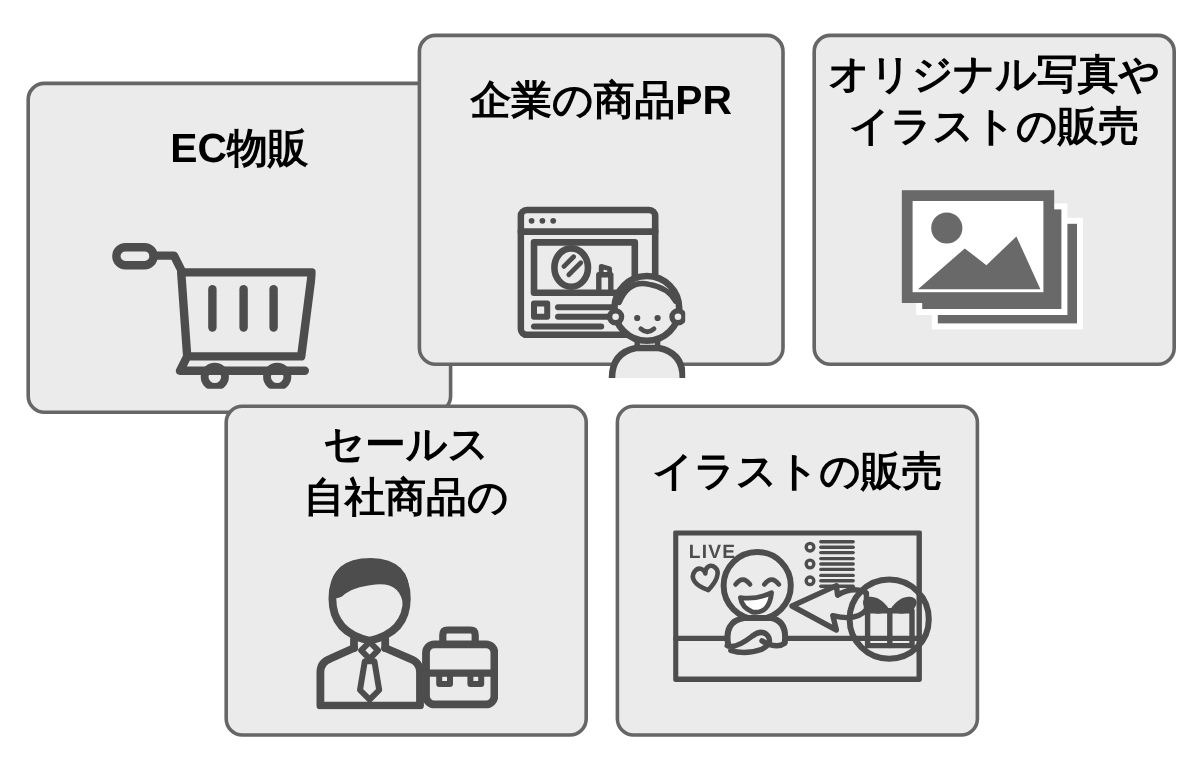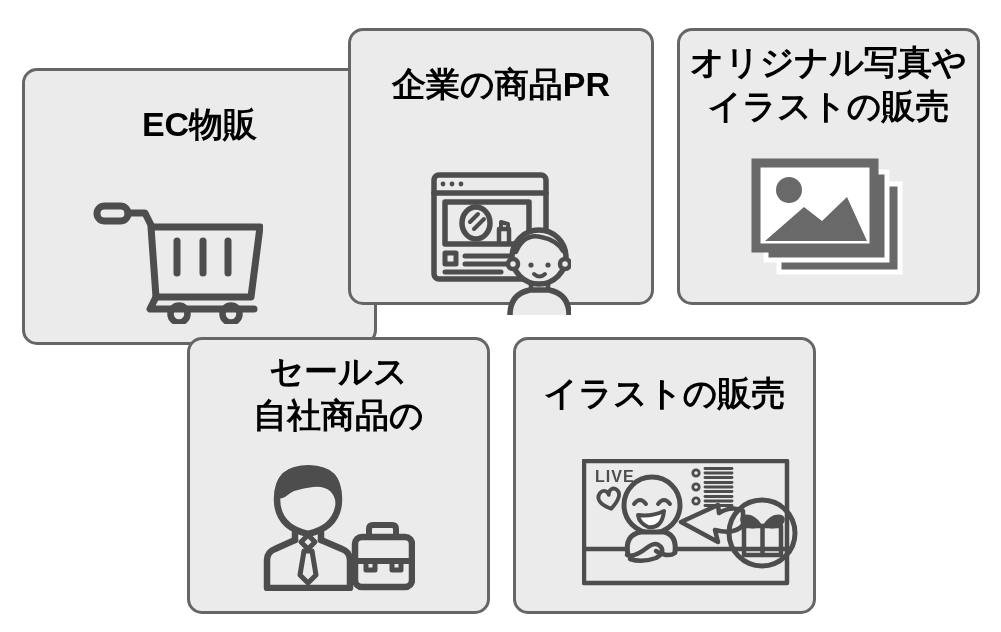--- a/index.html
+++ b/index.html
@@ -19,21 +19,21 @@
   .c5{left:513px;top:337px;width:303px;height:277px;}
   .card-title{
     min-height:98px;display:flex;flex-direction:column;
     align-items:center;justify-content:center;
     font-size:34px;font-weight:900;color:#000000;
     line-height:1.3;text-align:center;padding-top:4px;
   }
   .card-icon{flex:1;display:flex;align-items:center;justify-content:center;}
   .c1 .card-icon svg{margin-right:44px;margin-top:6px;}
   .c2 .card-icon{align-items:flex-end;padding-bottom:8px;}
-  .c5 .card-icon{align-items:center;justify-content:flex-end;padding-right:15px;padding-bottom:6px;}
+  .c5 .card-icon{align-items:flex-start;justify-content:flex-end;padding-right:36px;padding-bottom:6px;}
   .stroke{stroke:#4d4d4d;fill:none;stroke-linecap:round;stroke-linejoin:round;}
   .live-label{font-weight:bold;font-size:16px;fill:#4d4d4d;letter-spacing:1px;
     font-family:"Liberation Sans", sans-serif;}
 </style>
 </head>
 <body>
 
 <div class="card c1">
   <div class="card-title">
     <span>EC物販</span>

